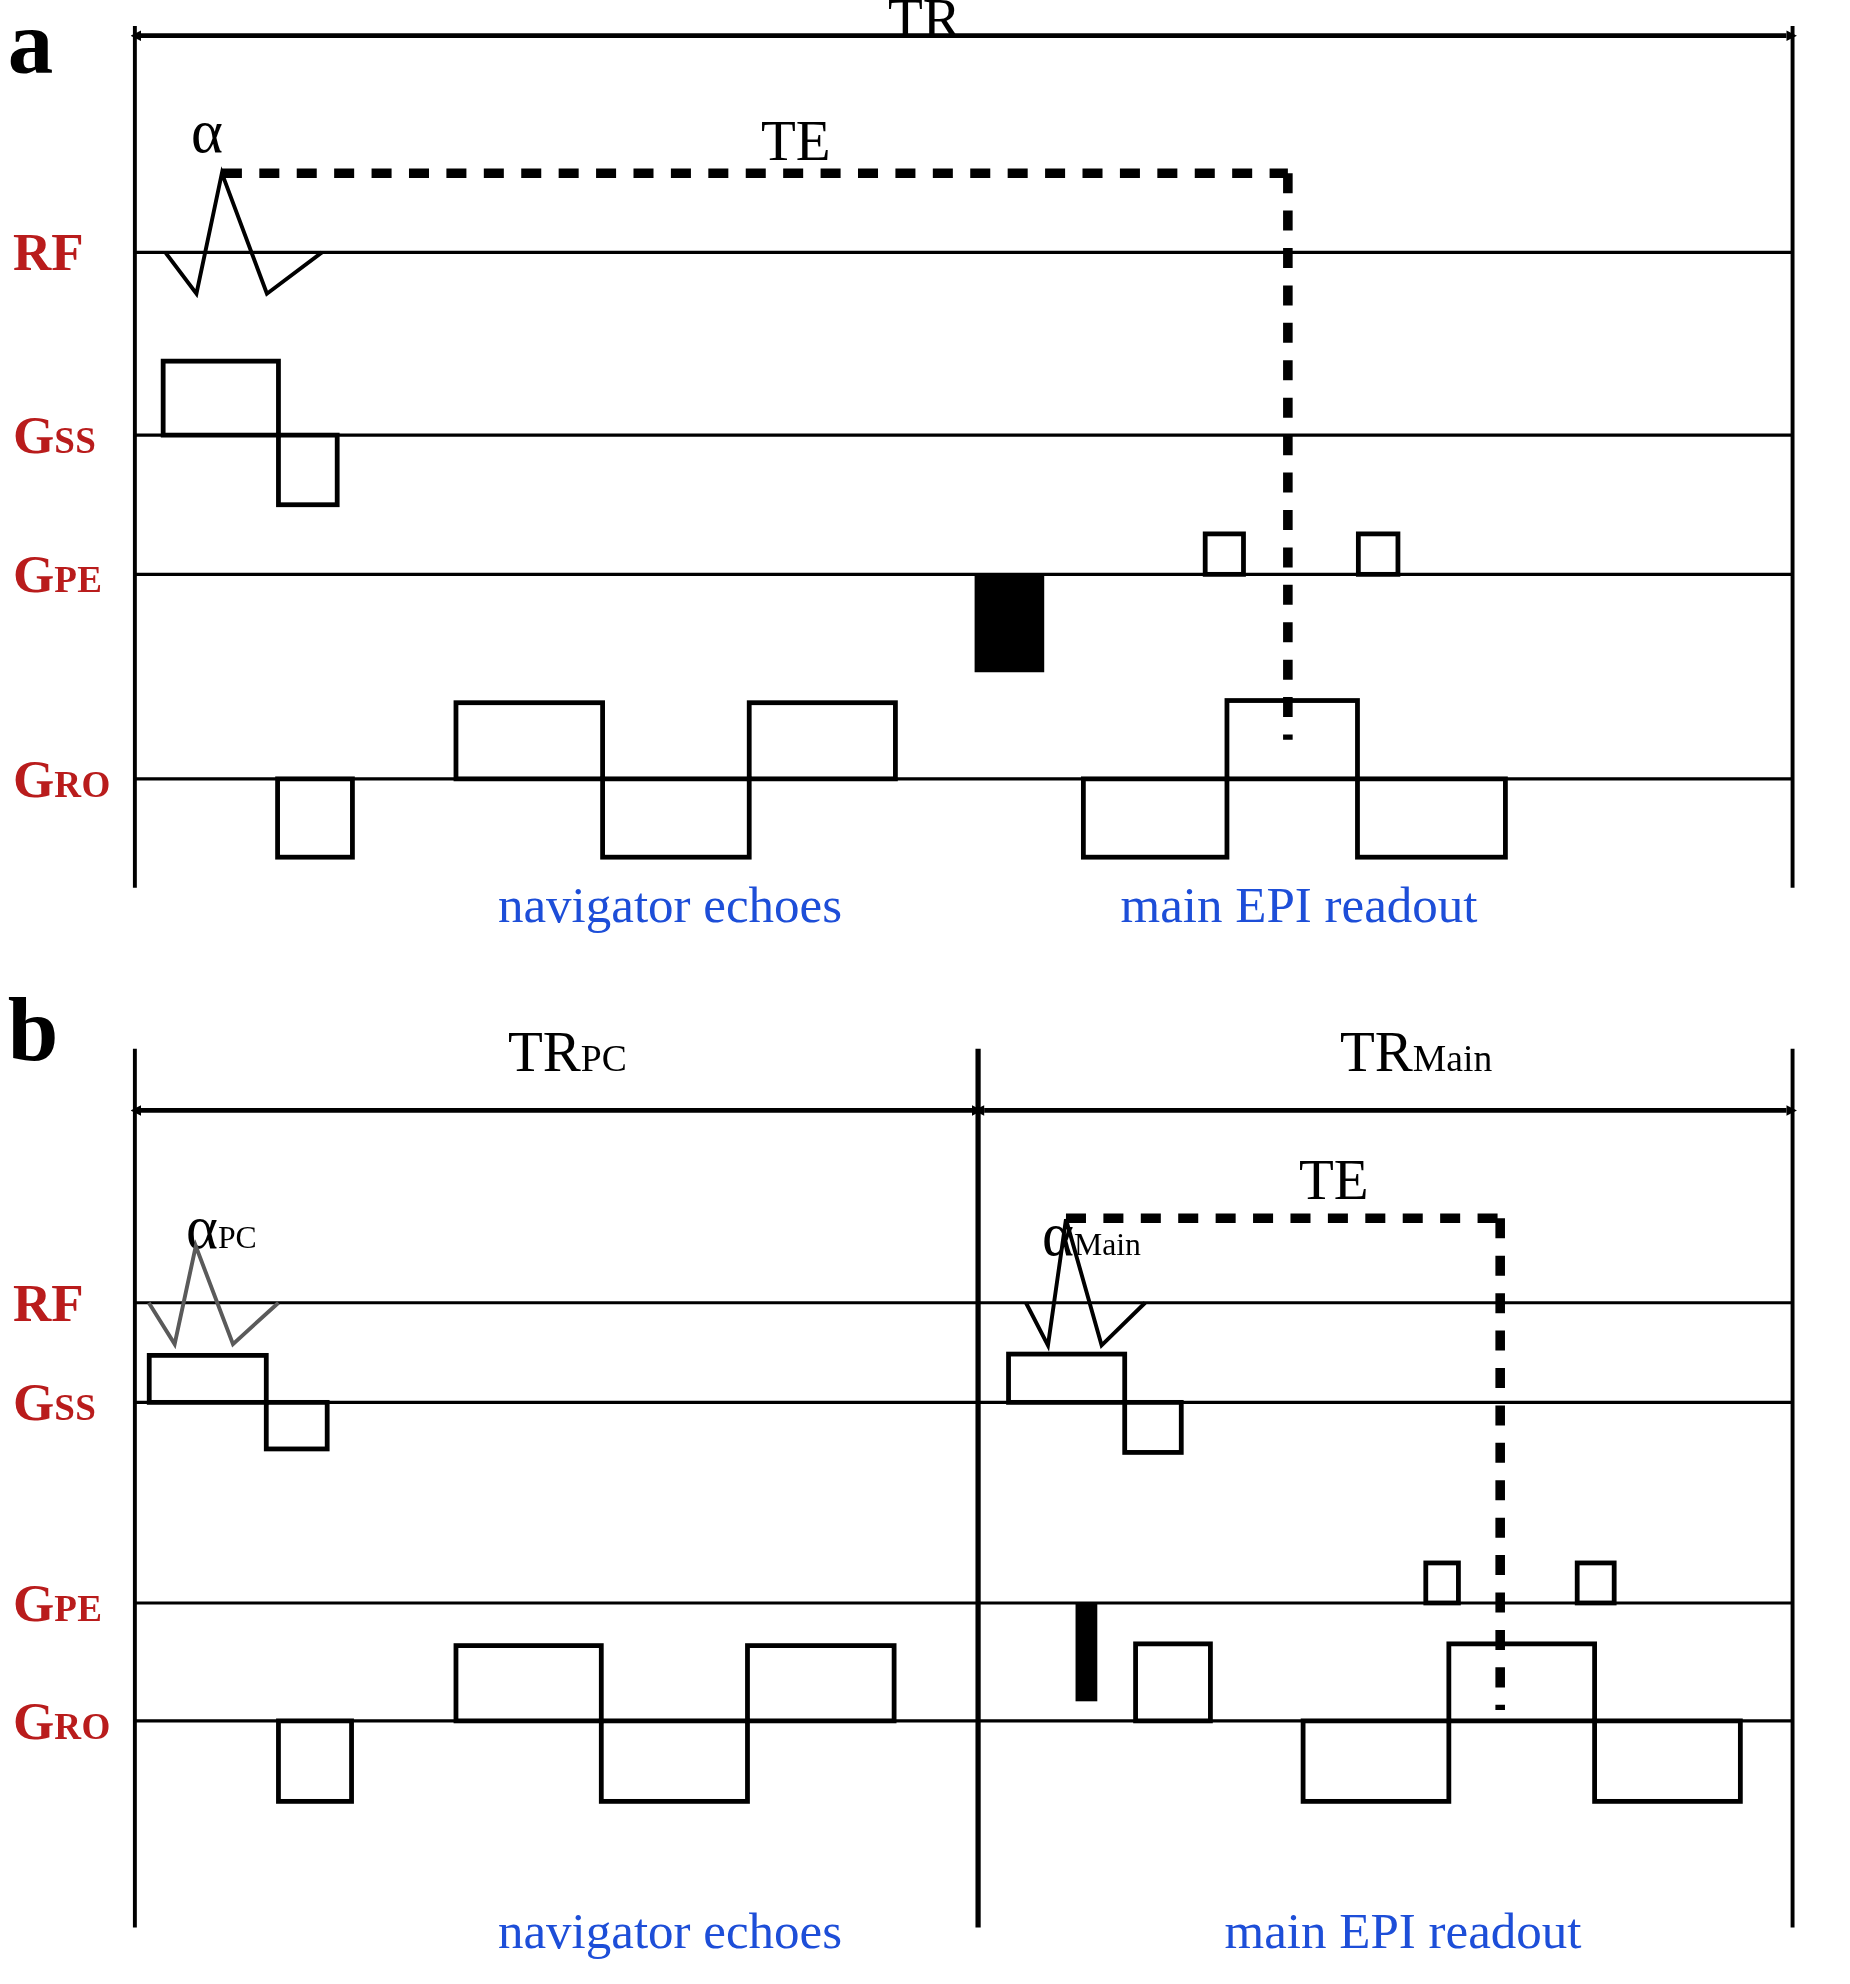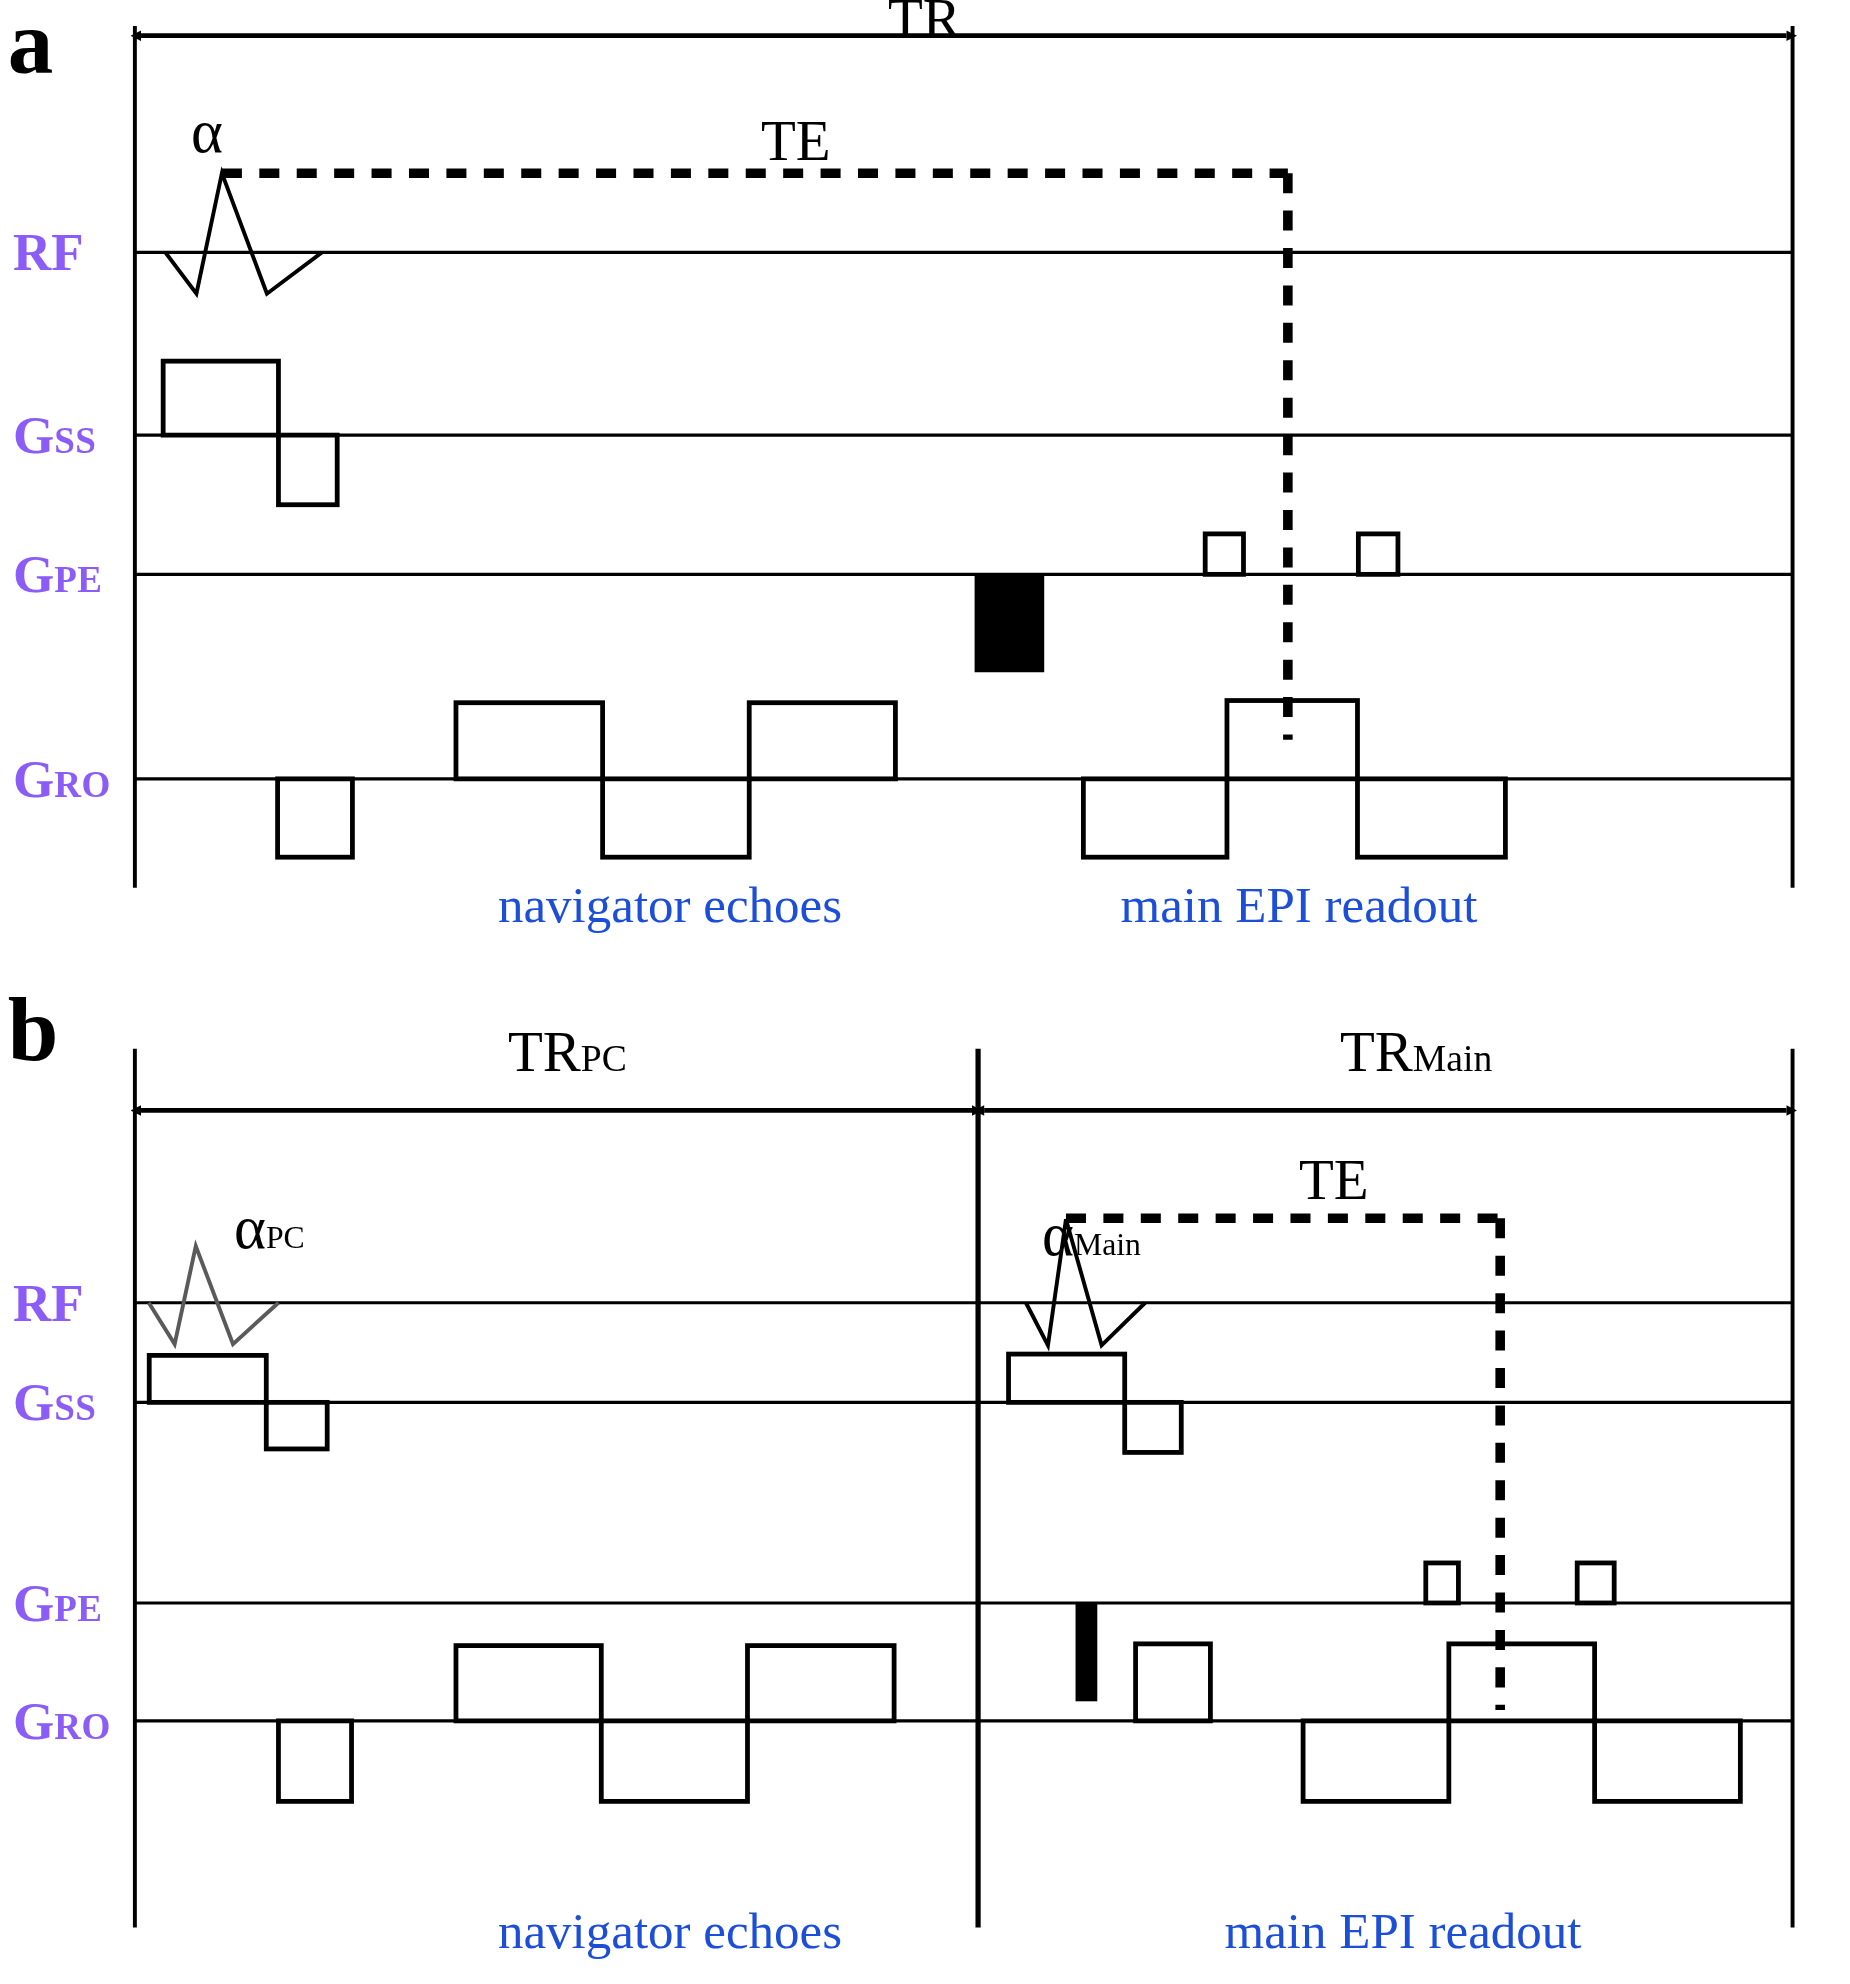--- a/index.html
+++ b/index.html
@@ -18,21 +18,21 @@
     font-size:91px;
     line-height:1;
     color:#000;
   }
   .row-label{
     position:absolute;
     font-family:"Liberation Serif","DejaVu Serif",serif;
     font-weight:700;
     font-size:53px;
     line-height:1;
-    color:#8b5cf6;
+    color:#b91c1c;
     white-space:nowrap;
     transform:translateY(-50%);
   }
   .row-label .sub{
     font-size:0.70em;
     font-weight:700;
     letter-spacing:0.01em;
   }
   .annot{
     position:absolute;
@@ -108,21 +108,21 @@
     <span>G</span><span class="sub">RO</span>
   </div>
 
   <div class="annot big" style="left:508px;top:1023px;">
     <span>TR</span><span class="sub">PC</span>
   </div>
   <div class="annot big" style="left:1340px;top:1023px;text-align:center;">
     <span>TR</span><span class="sub">Main</span>
   </div>
 
-  <div class="annot alpha" style="left:186px;top:1197px;margin-left:48px;">
+  <div class="annot alpha" style="left:186px;top:1197px;">
     <span>α</span><span class="sub">PC</span>
   </div>
   <div class="annot alpha" style="left:1042px;top:1204px;">
     <span>α</span><span class="sub">Main</span>
   </div>
   <div class="annot big" style="left:1299px;top:1151px;">
     <span>TE</span>
   </div>
 
   <div class="caption" style="left:670px;top:1906px;">

